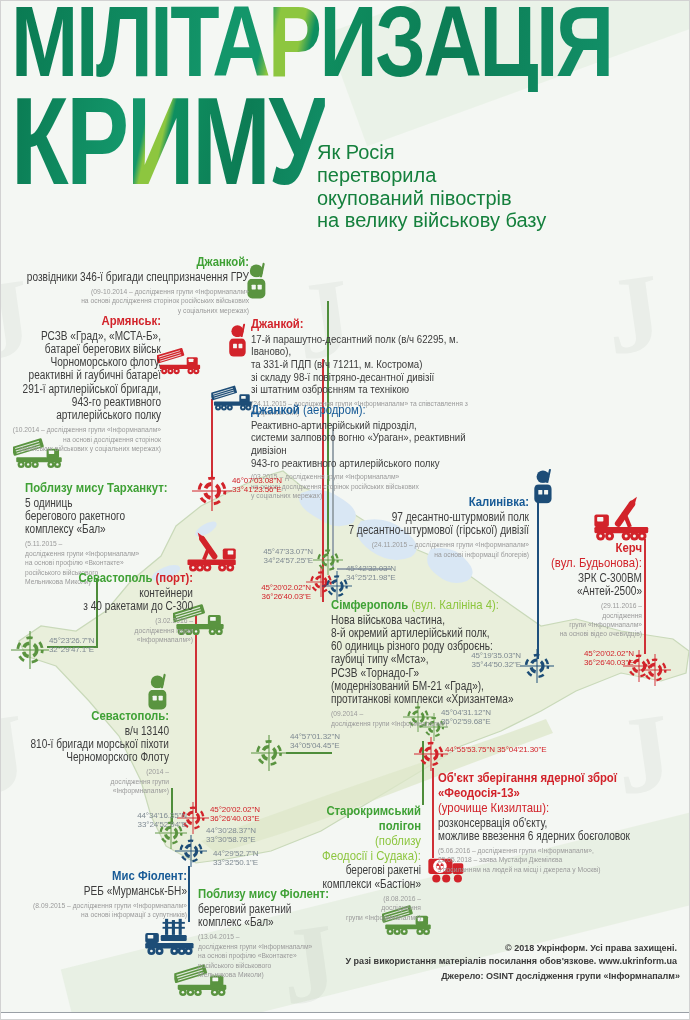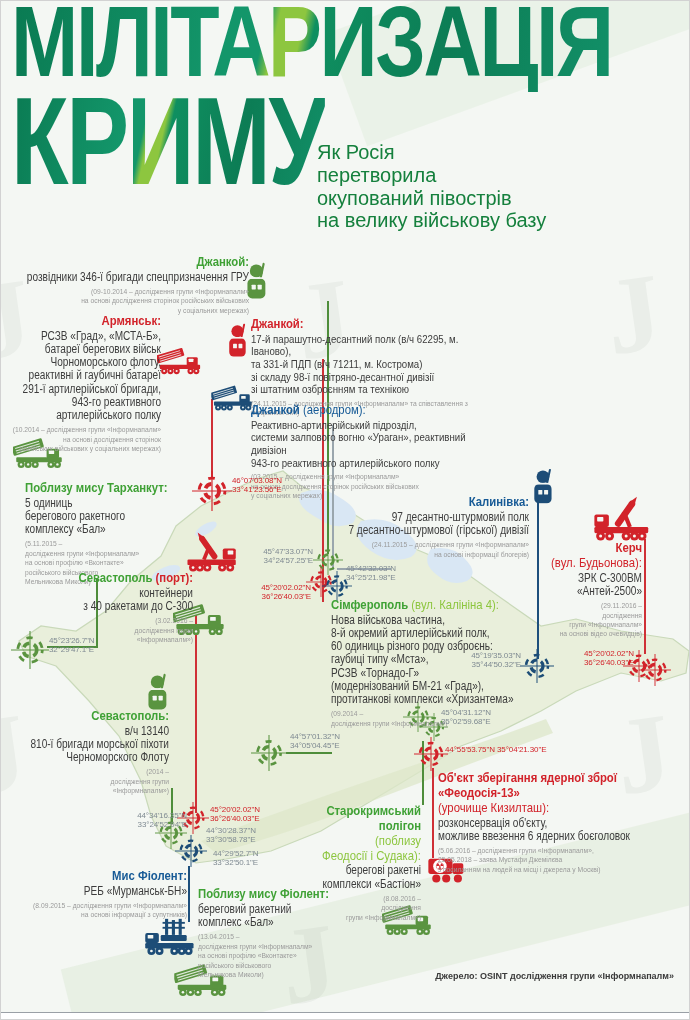--- a/index.html
+++ b/index.html
@@ -36,21 +36,21 @@
   .hline{position:absolute;height:1.6px}
   .lc-red{background:#cf3036}.lc-green{background:#4e8d3a}.lc-gray{background:#9aa6ad}.lc-blue{background:#1d4f7c}
   
   .target,.icon{position:absolute}
   .target svg,.icon svg{display:block;overflow:visible}
   .col-red{color:#d2232a}.col-green{color:#5a9440}.col-blue{color:#1d4d77}
   .mirror{transform:scaleX(-1)}
   
   .foot-copy{position:absolute;right:12px;top:941px;text-align:right;font-size:9px;font-weight:bold;
              color:#3a3a3a;line-height:1.4;white-space:pre-line}
-  .foot-src{position:absolute;right:15px;top:970px;text-align:right;font-size:9px;font-weight:bold;color:#3a3a3a}
+  .foot-src{position:absolute;right:9px;top:970px;text-align:right;font-size:9px;font-weight:bold;color:#3a3a3a}
   .logo{position:absolute;left:566px;top:984px;width:118px;height:27px;background:#fff;border-radius:3px;
         display:flex;align-items:center;justify-content:center;font-weight:bold;font-size:17px;color:#1b75bb;letter-spacing:.5px}
   .bstrip{position:absolute;left:0;right:0;top:1011px;height:9px;background:#fff;border-top:1.5px solid #9aa0a6}
 </style>
 </head>
 <body>
 
 <div class="poster">
 
   <svg width="0" height="0" style="position:absolute" aria-hidden="true">
@@ -514,16 +514,18 @@
   <div class="coord red" style="left:444px;top:744px">44°55'53.75"N  35°04'21.30"E</div>
   <div class="coord ar" style="left:111px;top:810px">44°34'16.35"N
 33°24'52.94"E</div>
   <div class="coord red" style="left:209px;top:804px">45°20'02.02"N
 36°26'40.03"E</div>
   <div class="coord" style="left:205px;top:825px">44°30'28.37"N
 33°30'58.78"E</div>
   <div class="coord" style="left:212px;top:848px">44°29'52.7"N
 33°32'50.1"E</div>
 
+  <div class="foot-copy">© 2018 Укрінформ.  Усі права захищені.
+У разі використання матеріалів посилання обов'язкове.  www.ukrinform.ua</div>
   <div class="foot-src">Джерело: OSINT дослідження групи «Інформнапалм»</div>
   <div class="bstrip"></div>
 
 </div>
 
 </body></html>

